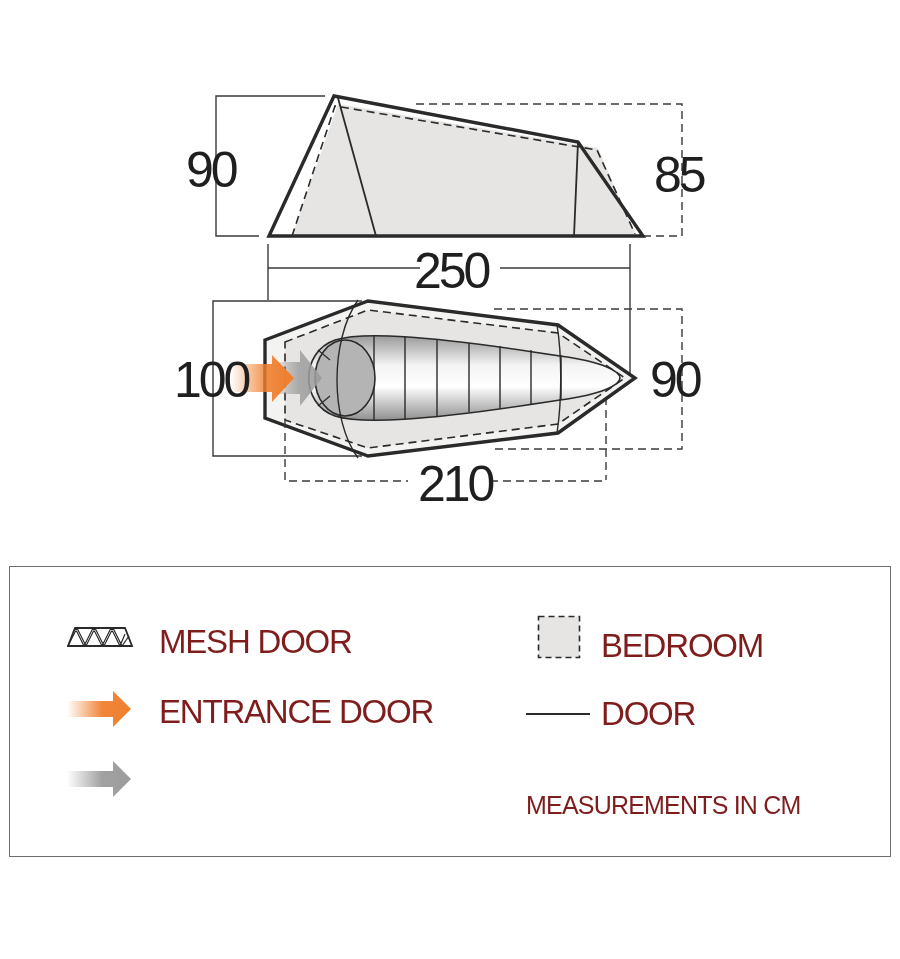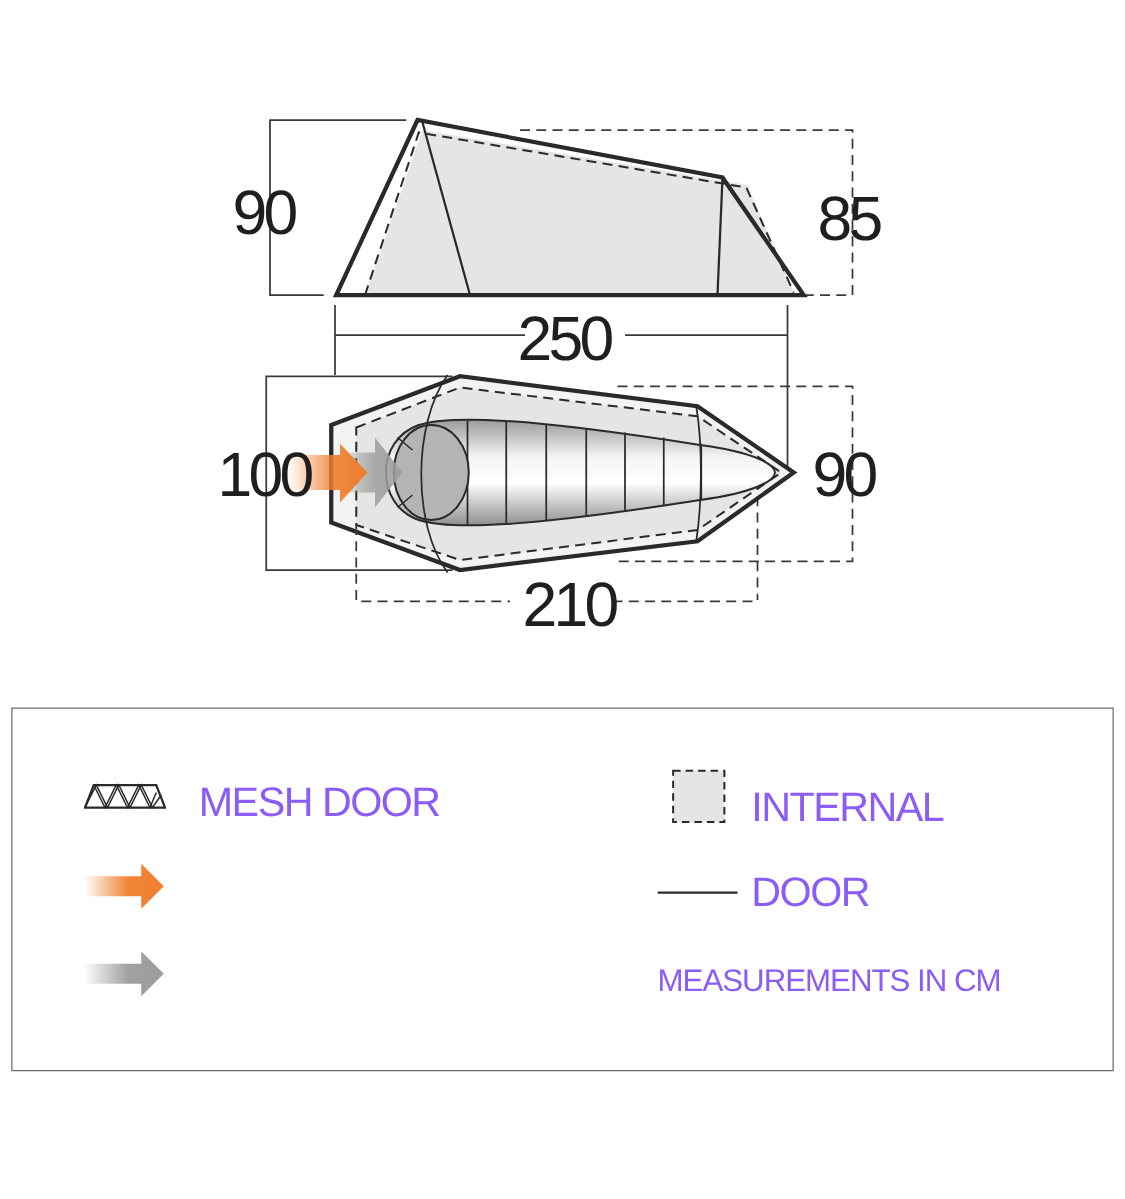--- a/index.html
+++ b/index.html
@@ -4,23 +4,23 @@
 <style>
   html, body { margin: 0; padding: 0; background: #ffffff; }
   body { width: 900px; height: 959px; position: relative; overflow: hidden;
          font-family: "Liberation Sans", "DejaVu Sans", sans-serif; color: #1a1a1a; }
   #diagram { position: absolute; left: 0; top: 0; width: 900px; height: 560px; }
   .dim-label { font-family: "Liberation Sans", sans-serif; font-size: 50px; fill: #1f1f1f;
                letter-spacing: -3px; }
   #legend { position: absolute; left: 9px; top: 566px; width: 882px; height: 291px;
             border: 1.5px solid #6e6e6e; box-sizing: border-box; background: #fff; }
   .leg-icon { position: absolute; }
-  .leg-text { position: absolute; font-size: 33px; letter-spacing: -1.2px; color: #8b5cf6;
+  .leg-text { position: absolute; font-size: 33px; letter-spacing: -1.2px; color: #7f1d1d;
               white-space: nowrap; line-height: 1; }
-  .leg-small { font-size: 25px; letter-spacing: -0.8px; }
+  .leg-small { font-size: 25px; letter-spacing: -0.8px; margin-top: 20px; }
 </style>
 </head>
 <body>
 
 <svg id="diagram" viewBox="0 0 900 560" width="900" height="560" xmlns="http://www.w3.org/2000/svg">
   <defs>
     <linearGradient id="bagGrad" x1="0" y1="0" x2="0" y2="1">
       <stop offset="0" stop-color="#9a9a9a"></stop>
       <stop offset="0.35" stop-color="#f4f4f4"></stop>
       <stop offset="0.6" stop-color="#ffffff"></stop>
@@ -120,36 +120,37 @@
   <svg class="leg-icon" style="left:57px;top:124px" width="66" height="36" viewBox="0 0 66 36">
     <defs>
       <linearGradient id="legOr" x1="0" y1="0" x2="1" y2="0">
         <stop offset="0" stop-color="#f07f2e" stop-opacity="0"></stop>
         <stop offset="0.55" stop-color="#f07f2e" stop-opacity="0.95"></stop>
         <stop offset="1" stop-color="#f07f2e"></stop>
       </linearGradient>
     </defs>
     <polygon points="0,10 46,10 46,0 64,18 46,36 46,26 0,26" fill="url(#legOr)"></polygon>
   </svg>
+  <span class="leg-text" style="left:149px;top:128px">ENTRANCE DOOR</span>
 
   <svg class="leg-icon" style="left:57px;top:194px" width="66" height="36" viewBox="0 0 66 36">
     <defs>
       <linearGradient id="legGr" x1="0" y1="0" x2="1" y2="0">
         <stop offset="0" stop-color="#9c9c9c" stop-opacity="0"></stop>
         <stop offset="0.55" stop-color="#9c9c9c" stop-opacity="0.95"></stop>
         <stop offset="1" stop-color="#9c9c9c"></stop>
       </linearGradient>
     </defs>
     <polygon points="0,10 46,10 46,0 64,18 46,36 46,26 0,26" fill="url(#legGr)"></polygon>
   </svg>
 
   <svg class="leg-icon" style="left:527px;top:48px" width="44" height="44" viewBox="0 0 44 44">
     <rect x="1.5" y="1.5" width="41" height="41" fill="#e6e5e3" stroke="#2a2a2a" stroke-width="1.6" stroke-dasharray="6,4"></rect>
   </svg>
-  <span class="leg-text" style="left:591px;top:62px">INTERNAL</span>
+  <span class="leg-text" style="left:591px;top:62px">BEDROOM</span>
 
   <svg class="leg-icon" style="left:516px;top:145px" width="66" height="4" viewBox="0 0 66 4">
     <line x1="0" y1="2" x2="64" y2="2" stroke="#2a2a2a" stroke-width="1.8"></line>
   </svg>
   <span class="leg-text" style="left:591px;top:130px">DOOR</span>
 
   <span class="leg-text leg-small" style="left:516px;top:206px">MEASUREMENTS IN CM</span>
 </div>
 
 </body></html>

